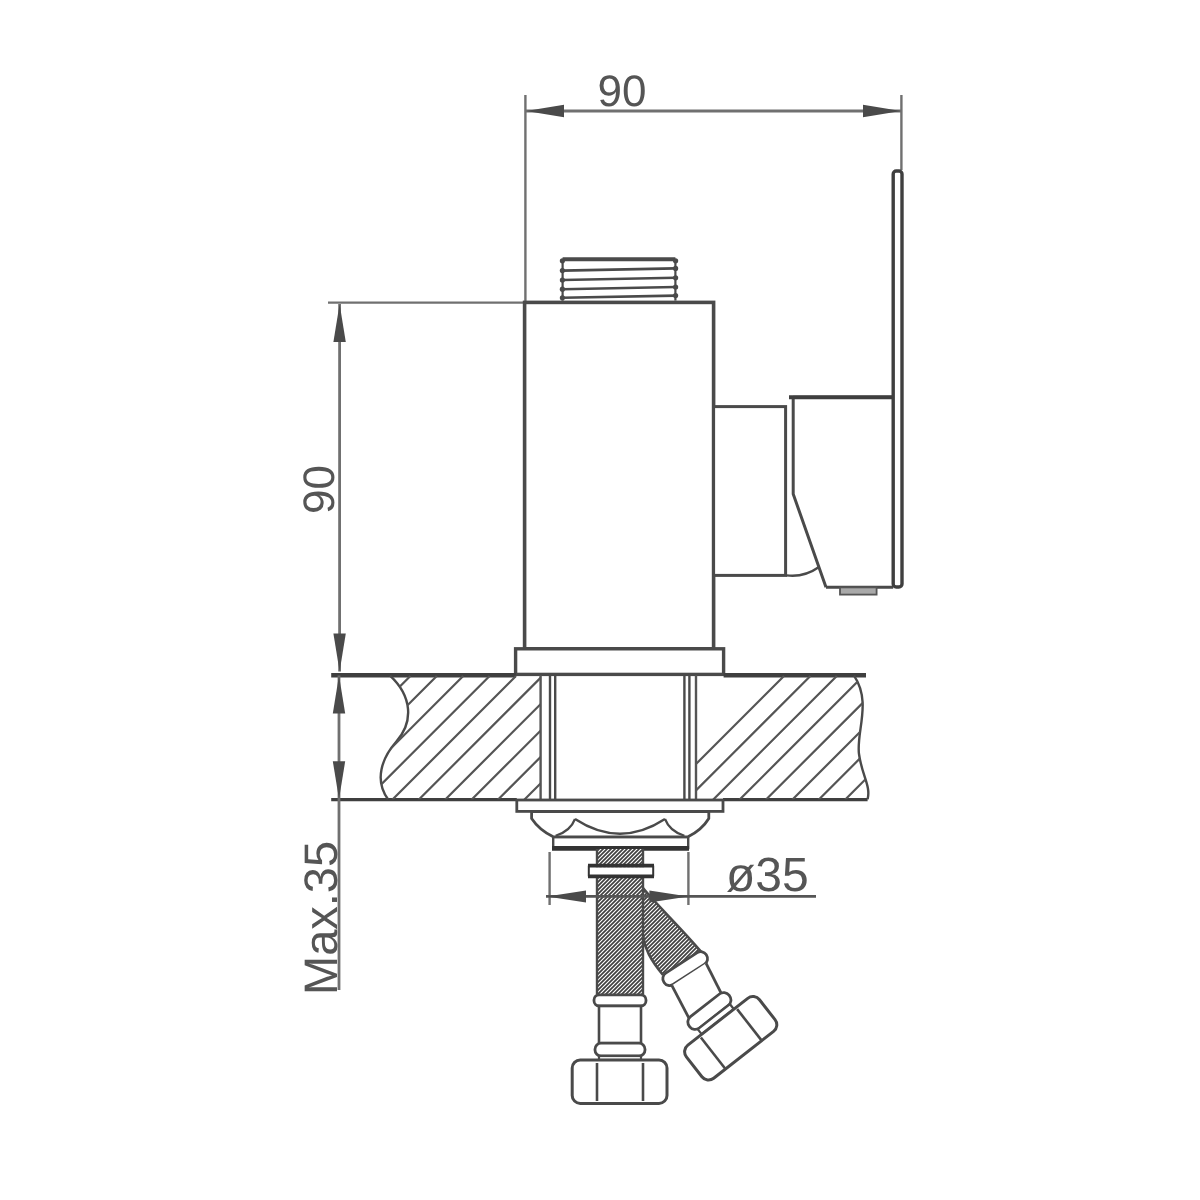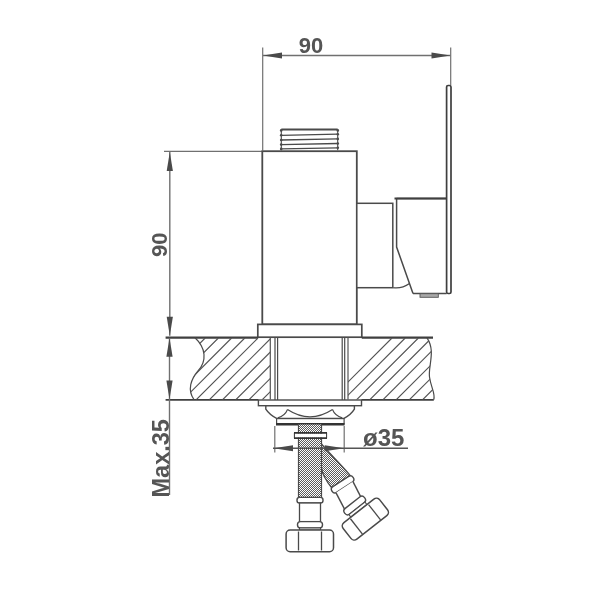--- a/index.html
+++ b/index.html
@@ -1,16 +1,16 @@
 <!DOCTYPE html>
 <html><head>
 <meta charset="utf-8">
 <style>
   html,body{margin:0;padding:0;background:#ffffff;}
-  .wrap{width:544px;height:600px;position:relative;font-family:"Liberation Sans", sans-serif;font-weight:bold;}
+  .wrap{width:544px;height:600px;position:relative;font-family:"Liberation Sans", sans-serif;}
   text{font-family:"Liberation Sans", sans-serif;fill:#555555;}
 </style>
 </head>
 <body>
 <div class="wrap">
 <svg width="600" height="600" viewBox="0 0 600 600">
 <defs>
   <pattern id="braid" width="4" height="4" patternUnits="userSpaceOnUse">
     <rect width="4" height="4" fill="#ffffff"></rect>
     <path d="M-1,1 L1,-1 M-1,5 L5,-1 M3,5 L5,3 M-1,3 L3,-1 M1,5 L5,1" stroke="#404040" stroke-width="0.85" fill="none"></path>

